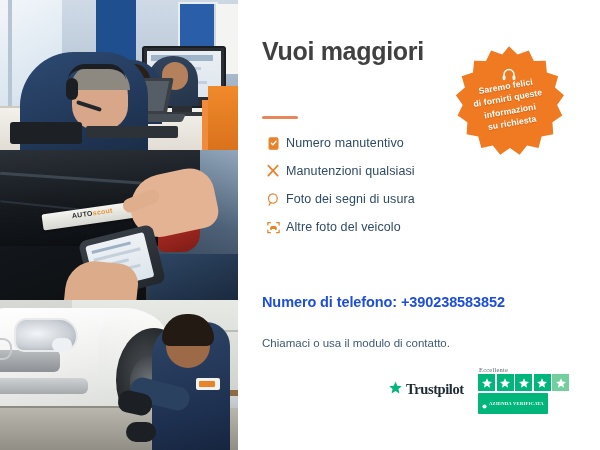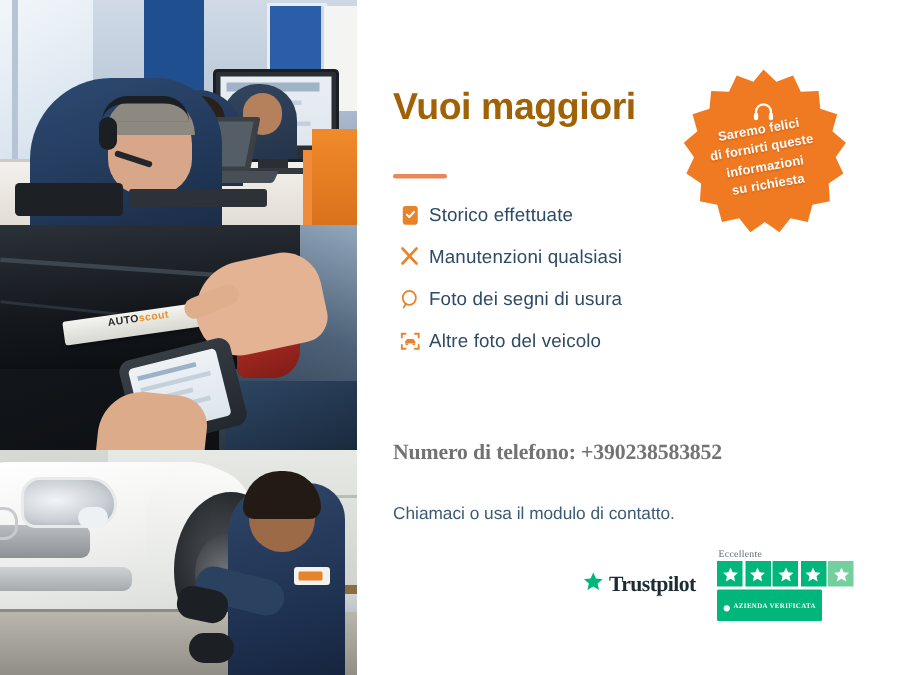--- a/index.html
+++ b/index.html
@@ -162,33 +162,33 @@
     border-radius:12px;transform:rotate(14deg);}
   .p3 .glove{position:absolute;left:-34px;top:70px;width:34px;height:22px;background:#1c1f23;
     border-radius:10px;transform:rotate(12deg);}
   .p3 .glove2{position:absolute;left:-26px;top:100px;width:30px;height:20px;background:#1c1f23;
     border-radius:10px;}
 
   
   .content{position:relative;flex:1;height:450px;background:#ffffff;}
 
   .headline{position:absolute;left:262px;top:36px;width:210px;
-    font-size:25px;line-height:31px;font-weight:bold;color:#a16207;letter-spacing:-.3px;margin-top:20px;}
+    font-size:25px;line-height:31px;font-weight:bold;color:#404040;letter-spacing:-.3px;}
   .content .headline{left:24px;}
   .divider{position:absolute;left:24px;top:116px;width:36px;height:3px;background:#e8885a;
     border-radius:2px;}
 
   .features{position:absolute;left:22px;top:130px;width:300px;}
   .frow{display:flex;align-items:center;height:26px;margin-bottom:2px;}
   .ficon{width:26px;flex:0 0 26px;display:flex;align-items:center;justify-content:center;}
   .ficon svg{display:block;}
   .flabel{font-size:12.5px;color:#2d4a66;letter-spacing:.1px;}
 
   .phone-line{position:absolute;left:24px;top:294px;font-size:14.5px;font-weight:bold;
-    color:#737373;letter-spacing:-.1px;white-space:nowrap;font-family:Liberation Serif, serif;}
+    color:#1d4ed8;letter-spacing:-.1px;white-space:nowrap;}
   .body1{position:absolute;left:24px;top:320px;font-size:11.5px;color:#3d5a75;white-space:nowrap;}
   .body2{position:absolute;left:24px;top:337px;font-size:11.5px;color:#3d5a75;white-space:nowrap;}
 
   
   .badge-wrap{position:absolute;left:214px;top:44px;width:114px;height:114px;}
   .burst{position:absolute;inset:0;}
   .burst svg{display:block;}
   .badge-head{position:absolute;left:50%;top:22px;transform:translateX(-50%);}
   .badge-text{position:absolute;left:0;top:36px;width:114px;text-align:center;
     transform:rotate(-10deg);color:#ffffff;font-size:8.6px;font-weight:bold;line-height:12.4px;
@@ -330,21 +330,21 @@
 
     <div class="features">
 
       <div class="frow">
         <span class="ficon">
           <svg width="15" height="15" viewBox="0 0 24 24" fill="none" stroke="#E8832A" stroke-width="2">
             <rect x="5" y="3" width="14" height="18" rx="2" fill="#E8832A"></rect>
             <path d="M8.5 11.5 L11 14 L16 8.5" stroke="#ffffff" stroke-width="2.2" fill="none" stroke-linecap="round" stroke-linejoin="round"></path>
           </svg>
         </span>
-        <span class="flabel">Storico effettuate</span>
+        <span class="flabel">Numero manutentivo</span>
       </div>
 
       <div class="frow">
         <span class="ficon">
           <svg width="16" height="16" viewBox="0 0 24 24" stroke="#E8832A" stroke-width="2.6" stroke-linecap="round" fill="none">
             <path d="M5 4 L19 19"></path>
             <path d="M19 4 L5 19"></path>
             <circle cx="12" cy="11.5" r="1.6" fill="#E8832A" stroke="none"></circle>
           </svg>
         </span>

